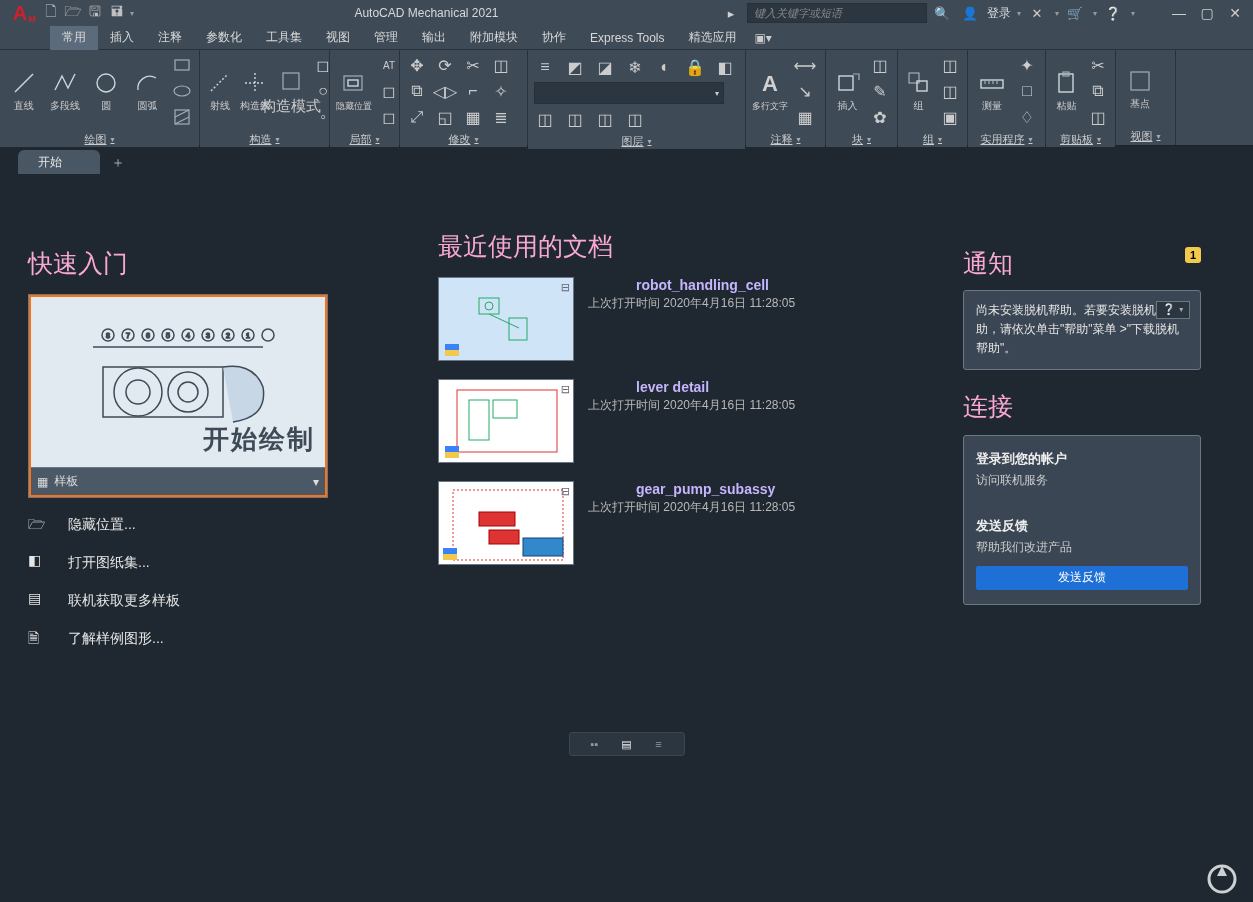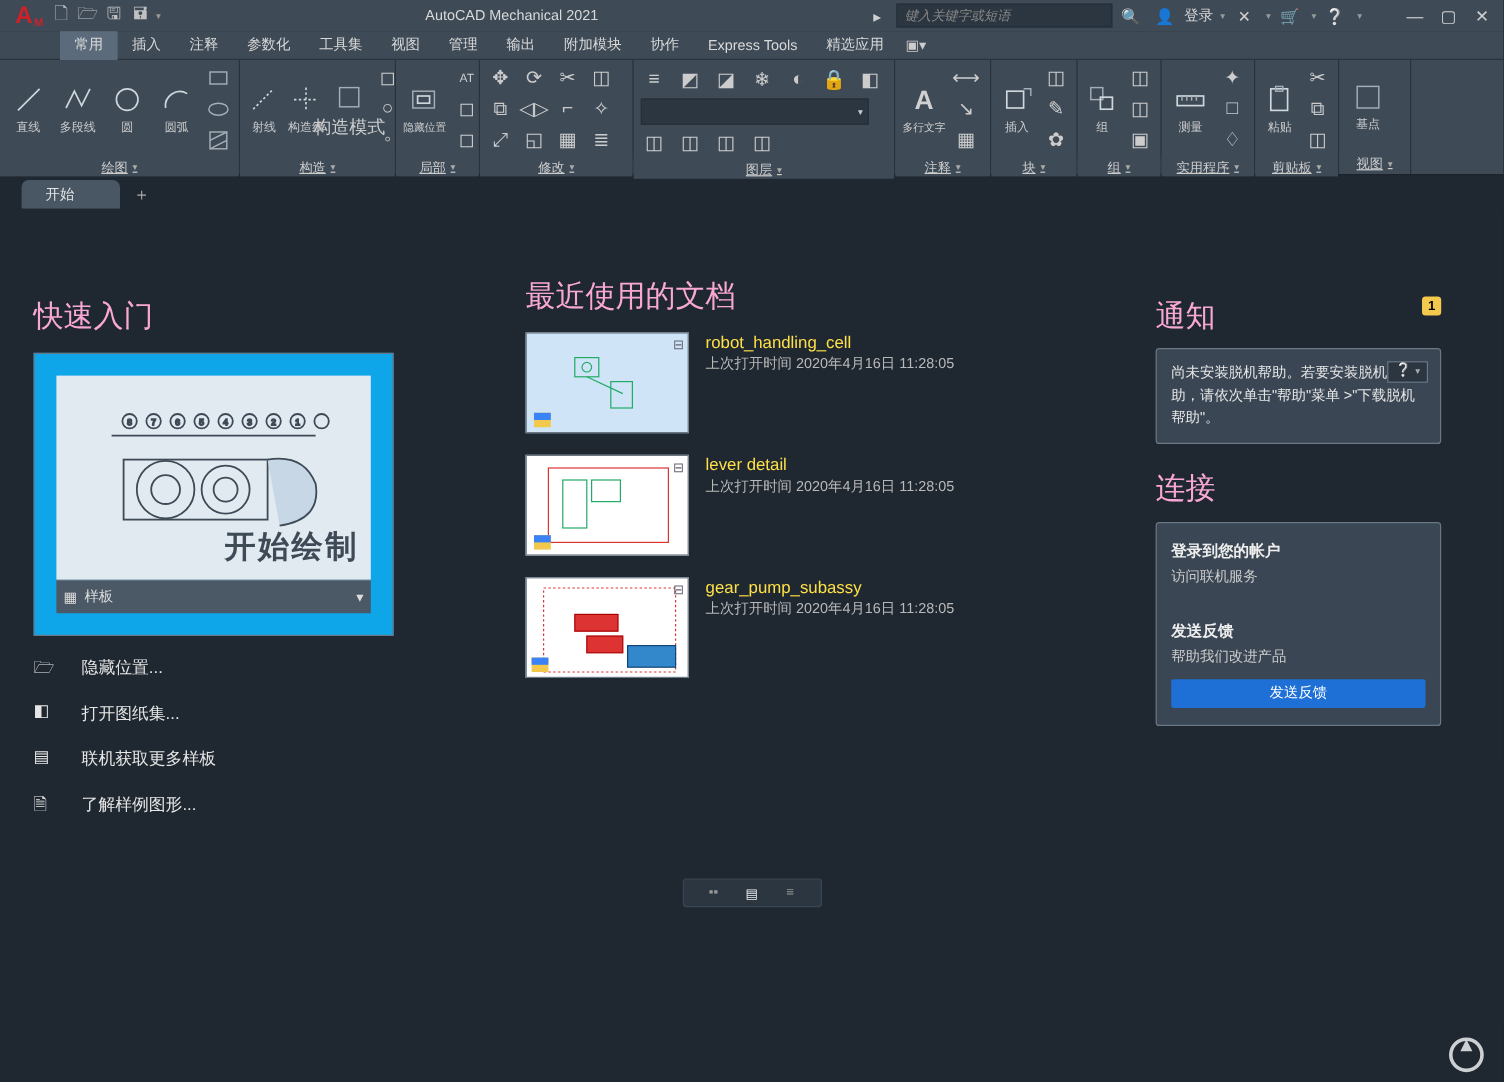--- a/index.html
+++ b/index.html
@@ -43,34 +43,34 @@
 
 .doctabs { height: 28px; background: #1f2730; display: flex; align-items: flex-end; padding-left: 18px; }
 .doctab { background: #495765; height: 24px; padding: 0 38px 0 20px; font-size: 12px; color: #e6e6e6; border-radius: 6px 6px 0 0; display:flex; align-items:center; position:relative;}
 .doctab-plus { width: 28px; height: 22px; display:flex; align-items:center; justify-content:center; color:#aaa; font-size: 14px; margin-left:4px;}
 
 
 .content { position: absolute; inset: 174px 0 0 0; background: #1f2730; }
 .section-title { font-size: 25px; font-weight: normal; color: #f9a8d4; }
 
 .qs { position:absolute; left:28px; top:73px; width:300px; }
-.qs-card { margin-top:14px; background:#0ea5e9; border:1px solid #6a7785; padding:18px;}
+.qs-card { margin-top:14px; background:#f97316; border:1px solid #6a7785; padding:2px;}
 .qs-thumb { background:#e2eaf1; height:170px; position:relative; display:flex; align-items:center; justify-content:center;}
 .qs-thumb .overlay { position:absolute; right:10px; bottom:10px; color:#3e4a56; font-size: 26px; font-weight:bold; letter-spacing:2px;}
 .qs-template { background:#4b5866; height:28px; display:flex; align-items:center; padding:0 6px; font-size:12px; color:#ddd; border-top:1px solid #6a7785; justify-content:space-between;}
 .qs-links { margin-top:16px; display:flex; flex-direction:column; gap:16px; }
 .qs-link { display:flex; align-items:center; gap:12px; font-size:14px; color:#e6e6e6; }
 .qs-link .ic { width:28px; height:22px; }
 
 .recent { position:absolute; left:438px; top:56px; width:480px; }
 .rlist { margin-top:14px; display:flex; flex-direction:column; gap:18px; }
 .ritem { display:flex; gap:14px; }
 .rthumb { width:136px; height:84px; background:#cfe5f7; border:1px solid #6a7785; position:relative; overflow:hidden;}
 .rthumb .pin { position:absolute; top:3px; right:3px; font-size:11px; color:#667; }
-.rinfo .rname { font-size:14px; color:#fde047; font-weight:normal; }
+.rinfo .rname { font-size:14px; color:#c4b5fd; font-weight:bold;margin-left:48px; }
 .rinfo .rtime { font-size:12px; color:#b9b9b9; margin-top:2px; }
 
 .side { position:absolute; right:52px; top:73px; width:238px; }
 .notif-head { display:flex; justify-content:space-between; align-items:flex-start; }
 .badge { background:#f2c94c; color:#000; font-size:11px; width:16px; height:16px; border-radius:3px; display:flex; align-items:center; justify-content:center; font-weight:bold;}
 .notif-box { margin-top:10px; background:#3a4653; border:1px solid #6a7785; border-radius:3px; padding:10px 12px; font-size:12px; color:#e6e6e6; line-height:1.6; position:relative;}
 .notif-pill { position:absolute; right:10px; top:10px; width:34px; height:18px; background:#2c3641; border:1px solid #6a7785; display:flex; align-items:center; justify-content:center;}
 .conn-box { margin-top:12px; background:#3a4653; border:1px solid #6a7785; border-radius:3px; padding:14px 12px; }
 .conn-box h4 { font-size:13px; color:#eee; font-weight:bold; margin-bottom:4px;}
 .conn-box p { font-size:12px; color:#ccc; margin-bottom:10px;}

